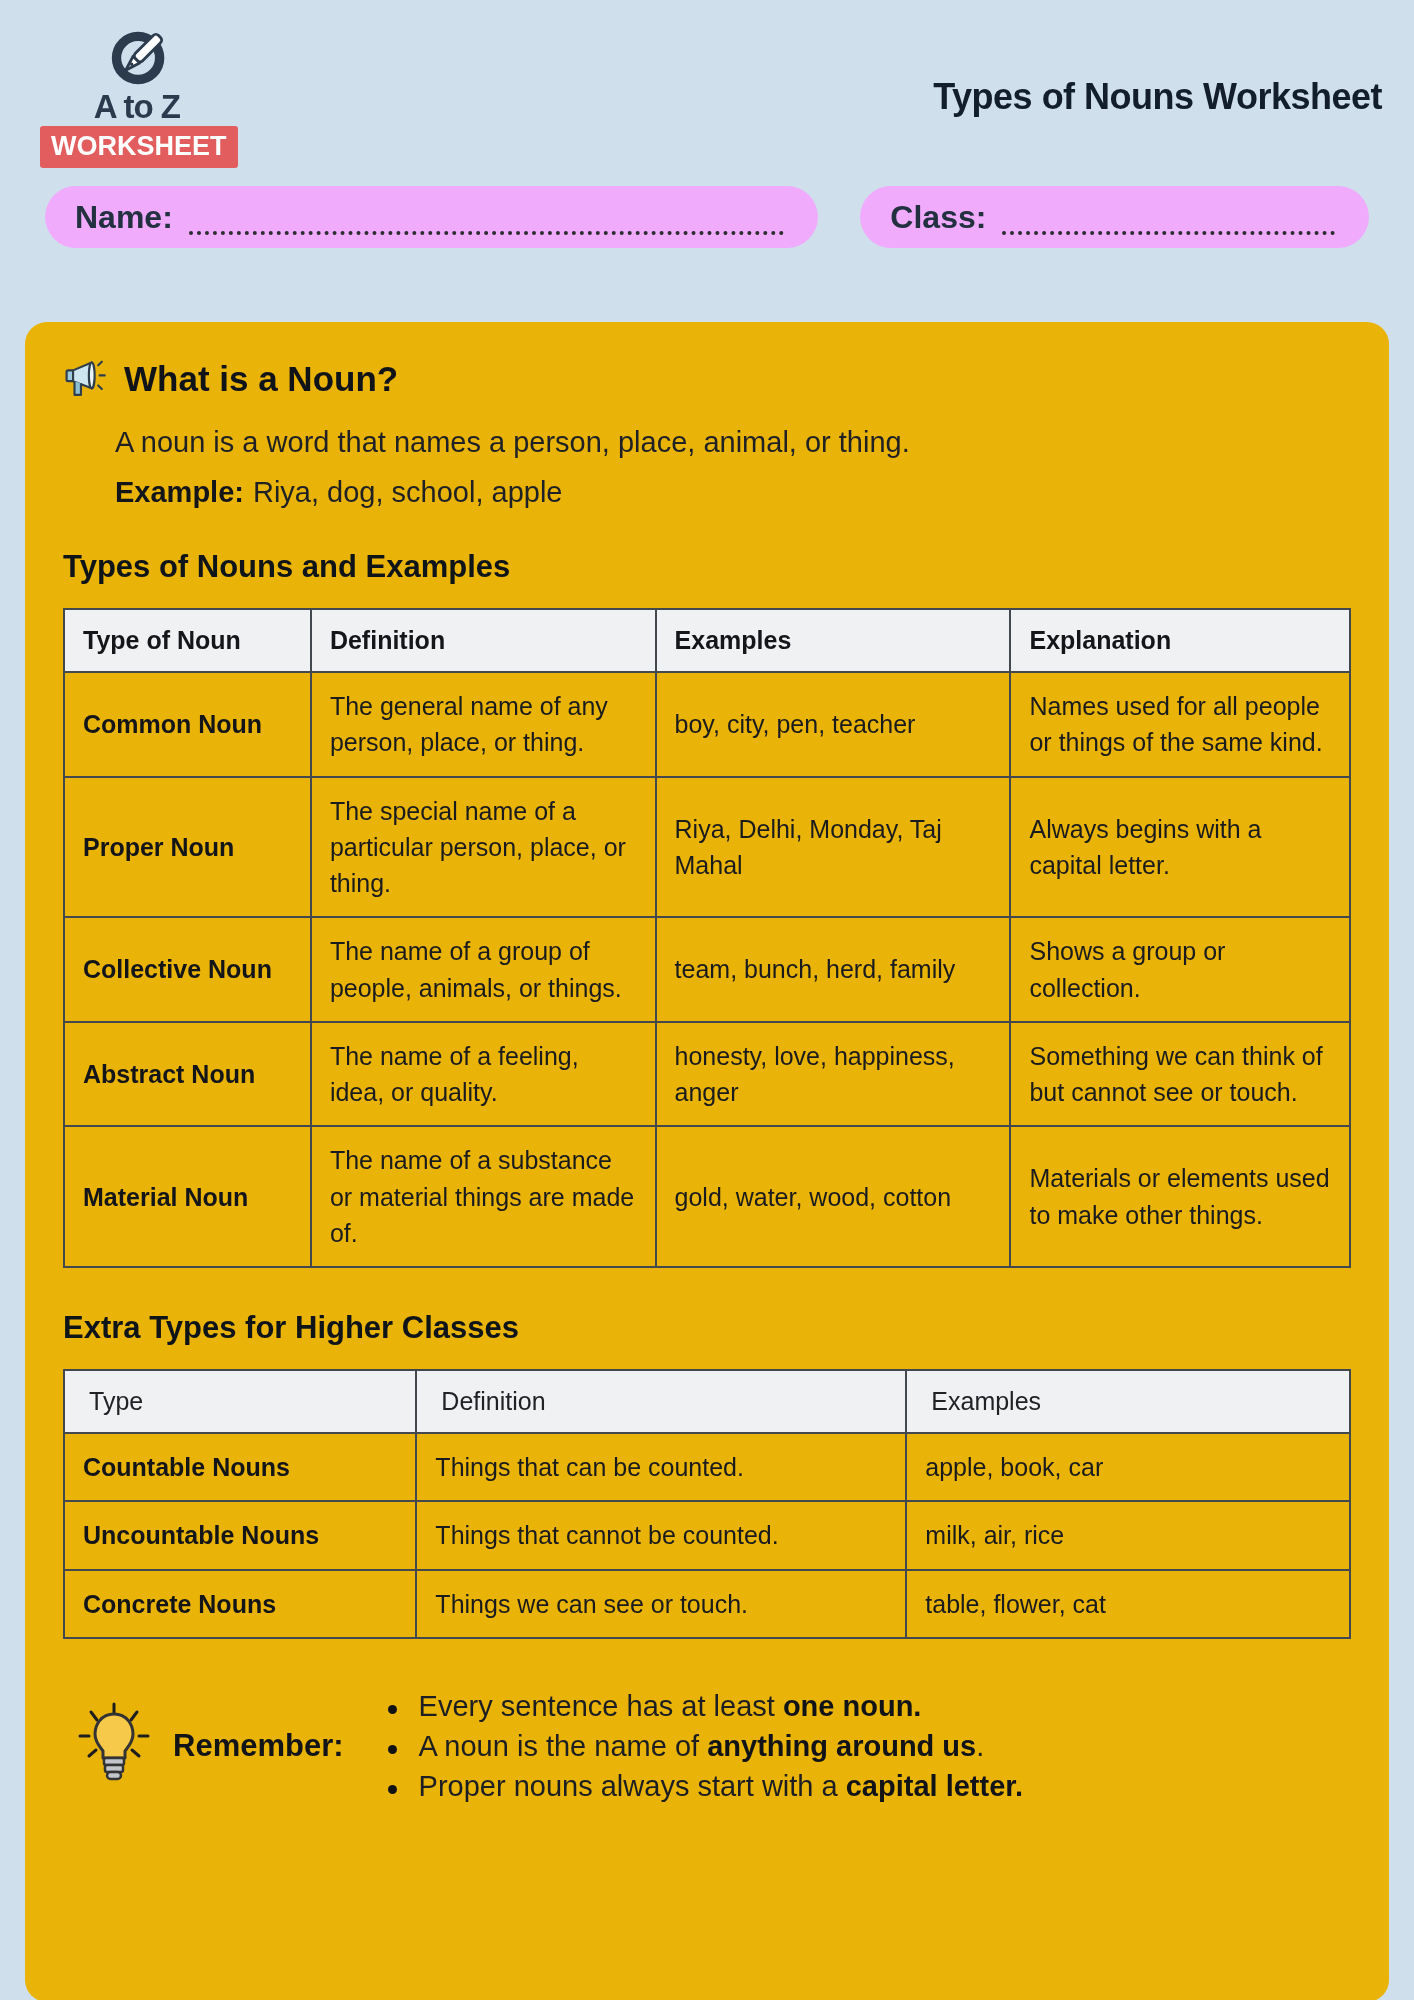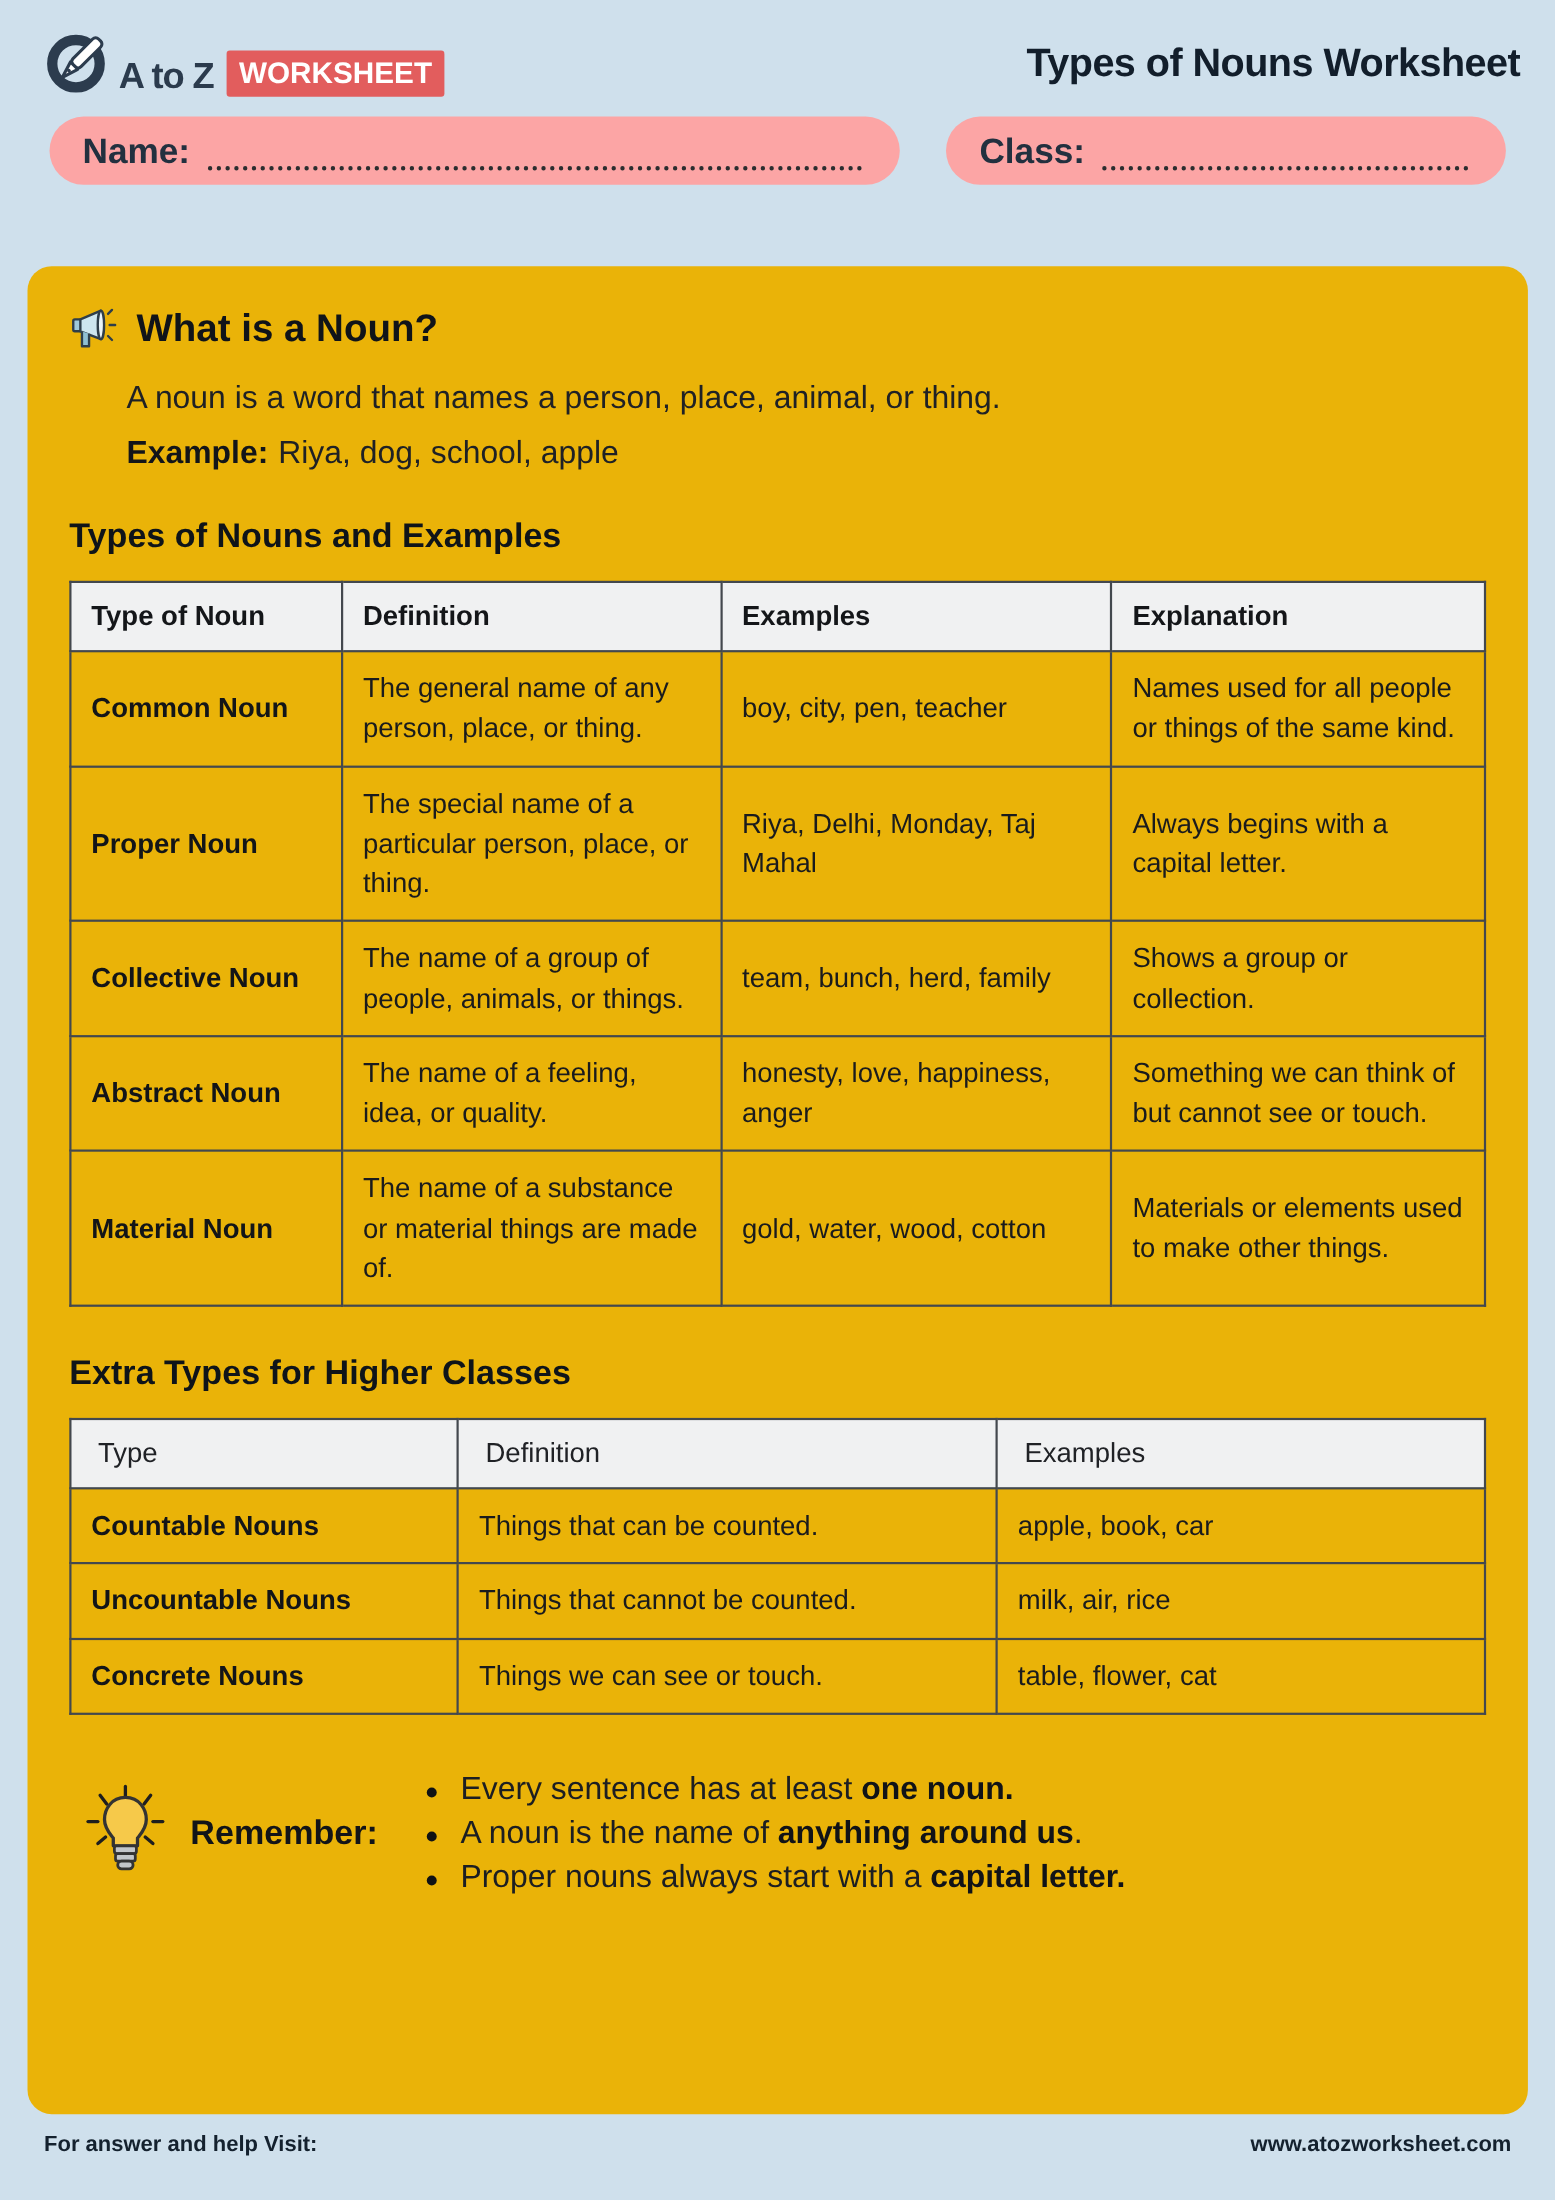--- a/index.html
+++ b/index.html
@@ -11,42 +11,42 @@
     color: #15181c;
     overflow: hidden;
   }
   .page { width: 100%; height: 100%; position: relative; }
 
   
   .top {
     display: flex; align-items: center; justify-content: space-between;
     padding: 26px 32px 0 40px;
   }
-  .brand { display: flex; align-items: flex-end; }
+  .brand { display: flex; align-items: center; flex-direction: column; }
   .brand svg { width: 60px; height: 62px; display: block; }
   .brand-text {
     font-size: 33px; font-weight: 800; color: #2b3b4d;
     letter-spacing: -1px; margin: 0 12px 0 8px; white-space: nowrap;
   }
   .brand-badge {
     background: #e25d5d; color: #ffffff;
     font-size: 27px; font-weight: 800; letter-spacing: 0px;
     padding: 5px 11px 6px; border-radius: 3px; white-space: nowrap;
   }
   .doc-title {
     font-size: 36px; font-weight: 700; color: #121e2b; letter-spacing: -0.5px;
     white-space: nowrap;
   }
 
   
   .fields-row {
     display: flex; gap: 42px; margin: 18px 45px 0 45px;
   }
   .pill {
-    background: #fca5a5; border-radius: 32px; height: 62px;
+    background: #f0abfc; border-radius: 32px; height: 62px;
     display: flex; align-items: center; padding: 0 30px;
   }
   .pill-name { flex: 1.59; }
   .pill-class { flex: 1; }
   .pill-label { font-size: 32px; font-weight: 700; color: #22303f; white-space: nowrap; }
   .dotted-line {
     flex: 1; height: 36px; margin: 0 4px 0 16px;
     border-bottom: 4px dotted #2b2d2f;
   }
 

